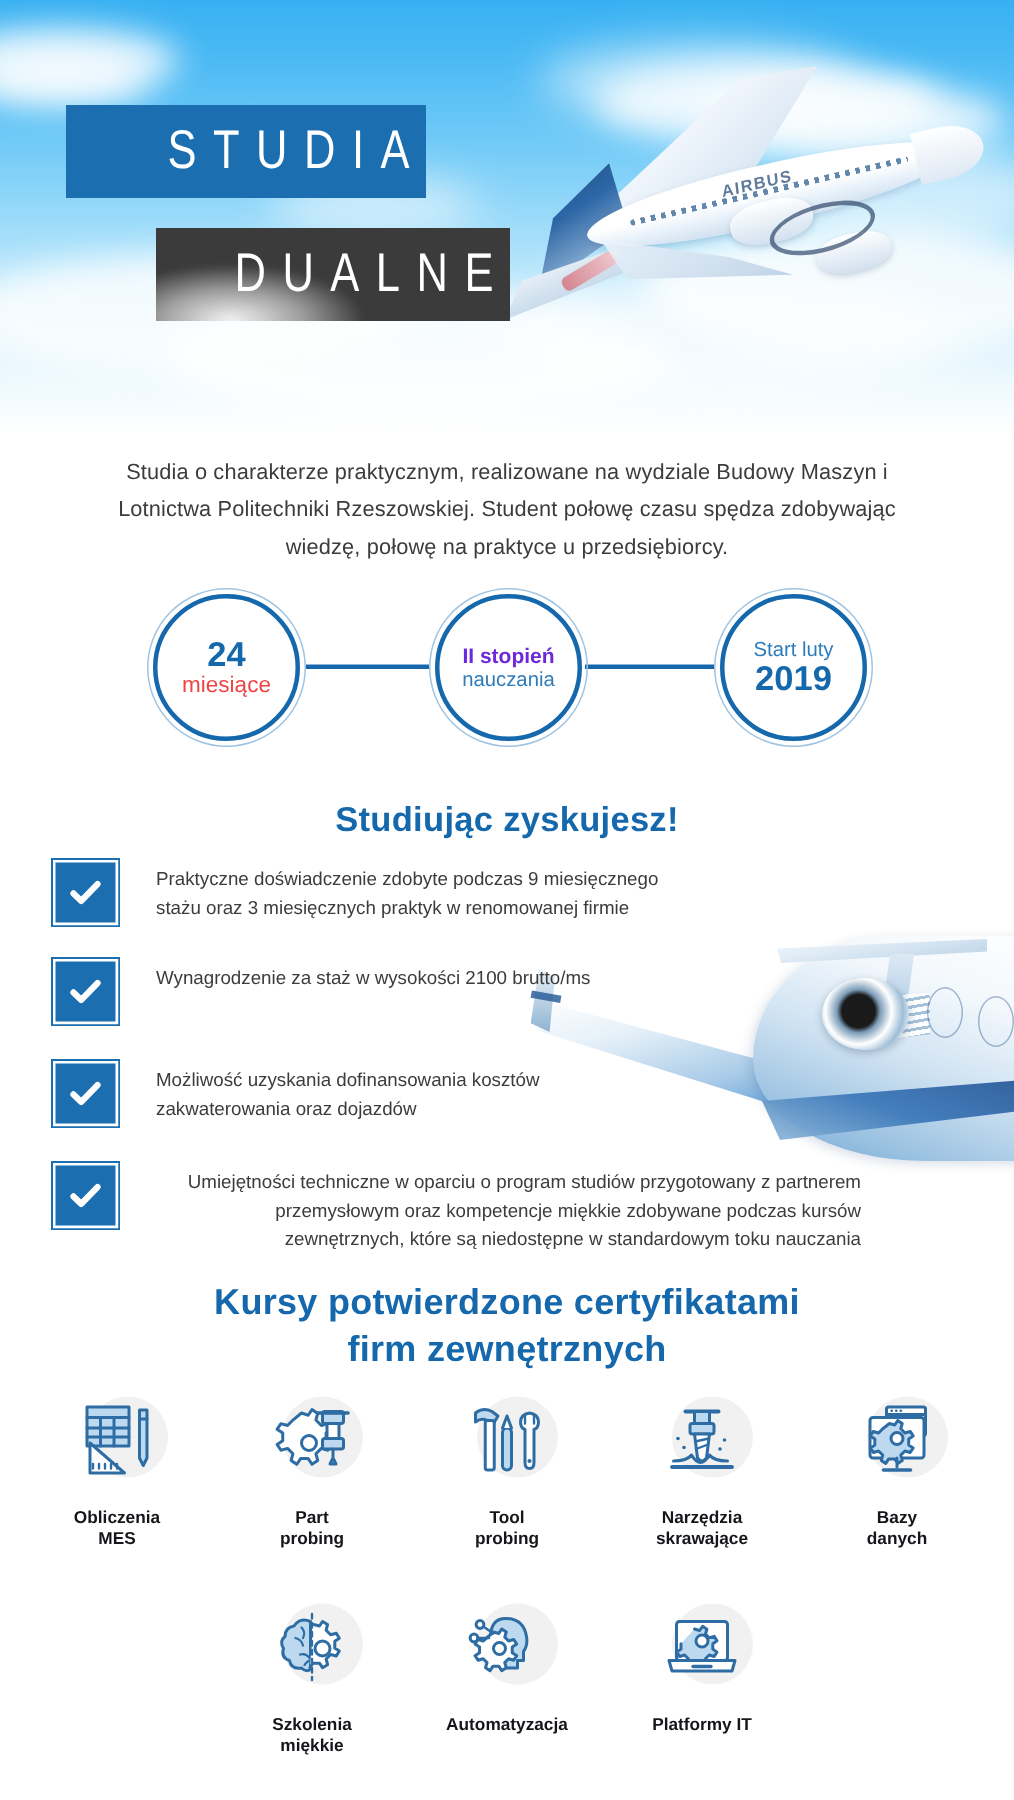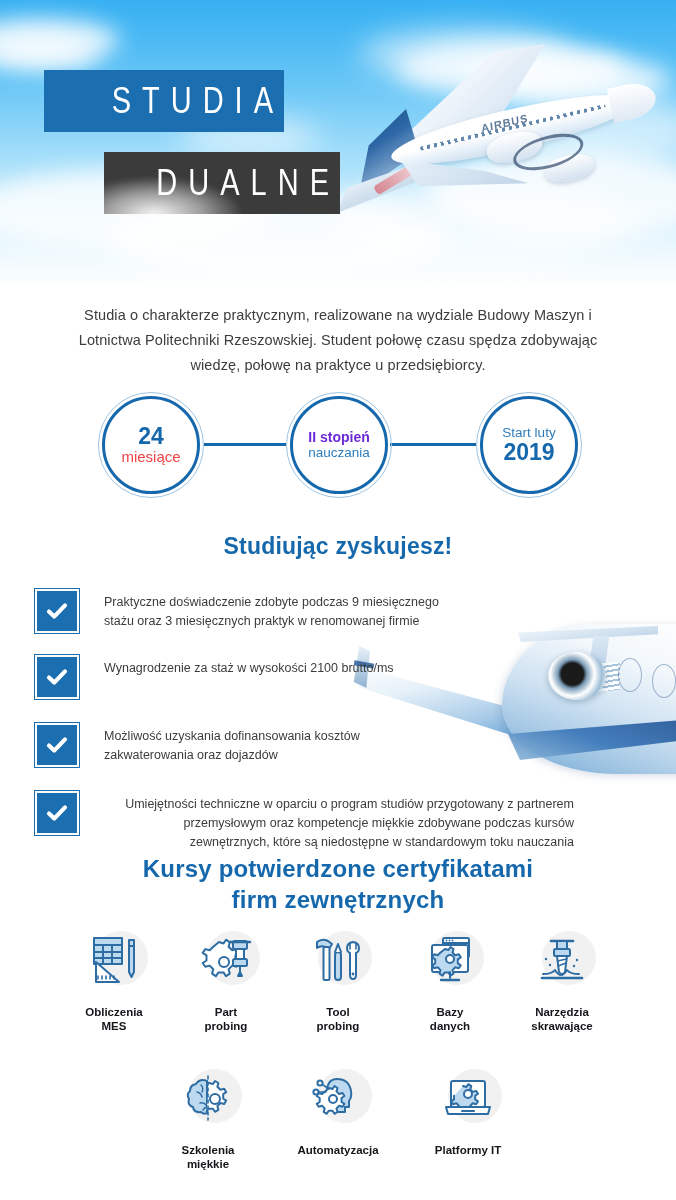--- a/index.html
+++ b/index.html
@@ -153,21 +153,21 @@
 
   
   .h-blue{
     position:absolute;width:676px;text-align:center;
     color:#1668ad;font-weight:bold;letter-spacing:.2px;
   }
   .h-gain{top:533px;font-size:23px;}
   .h-courses{top:853px;font-size:24px;line-height:31px;}
 
   
-  .checklist{position:absolute;left:0;top:588px;width:676px;}
+  .checklist{position:absolute;left:0;top:572px;width:676px;}
   .chk-row{position:relative;display:flex;align-items:flex-start;margin-bottom:18px;}
   .chk-box{
     flex:0 0 auto;width:44px;height:44px;margin-left:34px;
     background:#1b6eb0;border:1px solid #1b6eb0;
     box-shadow:inset 0 0 0 2px #ffffff, inset 0 0 0 3px #1b6eb0;
     display:flex;align-items:center;justify-content:center;
     position:relative;
   }
   .chk-box svg{display:block;}
   .chk-txt{
@@ -239,21 +239,21 @@
   .jet-win{
     position:absolute;width:22px;height:32px;border-radius:50%;
     border:1.6px solid rgba(60,100,150,.45);
   }
   .jw1{left:266px;top:52px;}
   .jw2{left:300px;top:58px;}
 
   
   .icon-grid{position:absolute;left:0;top:925px;width:676px;}
   .irow{display:flex;justify-content:center;align-items:flex-start;}
-  .irow1{gap:4px;}
+  .irow1{gap:22px;}
   .irow2{gap:22px;margin-top:30px;}
   .icell{width:108px;display:flex;flex-direction:column;align-items:center;}
   .ibubble{
     width:72px;height:72px;position:relative;
     display:flex;align-items:center;justify-content:center;
   }
   .ibubble::before{
     content:"";position:absolute;right:2px;top:6px;
     width:54px;height:54px;border-radius:50%;
     background:#f1f1f1;z-index:0;
@@ -444,53 +444,53 @@
             <path d="M41 11 l0 6 M47 11 l0 6" stroke-width="1.6"></path>
             <circle cx="44" cy="42" r="1.4" fill="#2e6da4" stroke="none"></circle>
           </svg>
         </div>
         <div class="ilabel">Tool<br>probing</div>
       </div>
 
       <div class="icell">
         <div class="ibubble">
           <svg width="58" height="58" viewBox="0 0 58 58" fill="none" stroke="#2e6da4" stroke-width="2" stroke-linecap="round" stroke-linejoin="round">
-            <rect x="22" y="6" width="26" height="19" rx="1.5" fill="#ffffff" stroke="#2e6da4"></rect>
-            <line x1="22" y1="11" x2="48" y2="11"></line>
-            <circle cx="25.5" cy="8.5" r="0.9" fill="#2e6da4" stroke="none"></circle>
-            <circle cx="28.5" cy="8.5" r="0.9" fill="#2e6da4" stroke="none"></circle>
-            <circle cx="31.5" cy="8.5" r="0.9" fill="#2e6da4" stroke="none"></circle>
-            <rect x="11" y="13" width="36" height="27" rx="2" fill="#ffffff" stroke="#2e6da4"></rect>
-            <path d="M24 17 l3.5 1 2-3 3 2 -1 3.5 2.8 2.8 3.5-1 2 3 -3 2 0 4 3 2 -2 3 -3.5-1 -2.8 2.8 1 3.5 -3 2 -2-3 -4 0 -2 3 -3-2 1-3.5 -2.8-2.8 -3.5 1 -2-3 3-2 0-4 -3-2 2-3 3.5 1 2.8-2.8 z" fill="#bcd9ef" stroke="#2e6da4"></path>
-            <circle cx="29" cy="27" r="4" fill="#ffffff" stroke="#2e6da4"></circle>
-            <line x1="29" y1="40" x2="29" y2="46"></line>
-            <line x1="20" y1="48" x2="38" y2="48" stroke-width="2.4"></line>
-          </svg>
-        </div>
-        <div class="ilabel">Bazy<br>danych</div>
-      </div>
-
-      <div class="icell">
-        <div class="ibubble">
-          <svg width="58" height="58" viewBox="0 0 58 58" fill="none" stroke="#2e6da4" stroke-width="2" stroke-linecap="round" stroke-linejoin="round">
             <line x1="18" y1="9" x2="40" y2="9" stroke-width="2.6"></line>
             <rect x="24" y="9" width="10" height="8" fill="#bcd9ef" stroke="#2e6da4"></rect>
             <rect x="21" y="17" width="16" height="7" rx="1.5" fill="#bcd9ef" stroke="#2e6da4"></rect>
             <path d="M24 24 L34 24 L32 40 q-3 4 -6 0 z" fill="#ffffff" stroke="#2e6da4"></path>
             <path d="M24.5 29 L33.5 27 M25 34 L33 31" stroke-width="1.6"></path>
             <path d="M10 42 q9 0 12-4 q3 5 6 5 q3 0 6-5 q3 4 12 4" fill="none" stroke="#2e6da4"></path>
             <line x1="9" y1="46" x2="49" y2="46" stroke-width="2.6"></line>
             <circle cx="13" cy="27" r="1.2" fill="#2e6da4" stroke="none"></circle>
             <circle cx="17" cy="33" r="1.2" fill="#2e6da4" stroke="none"></circle>
             <circle cx="44" cy="28" r="1.2" fill="#2e6da4" stroke="none"></circle>
             <circle cx="41" cy="34" r="1.2" fill="#2e6da4" stroke="none"></circle>
           </svg>
         </div>
         <div class="ilabel">Narzędzia<br>skrawające</div>
       </div>
+
+      <div class="icell">
+        <div class="ibubble">
+          <svg width="58" height="58" viewBox="0 0 58 58" fill="none" stroke="#2e6da4" stroke-width="2" stroke-linecap="round" stroke-linejoin="round">
+            <rect x="22" y="6" width="26" height="19" rx="1.5" fill="#ffffff" stroke="#2e6da4"></rect>
+            <line x1="22" y1="11" x2="48" y2="11"></line>
+            <circle cx="25.5" cy="8.5" r="0.9" fill="#2e6da4" stroke="none"></circle>
+            <circle cx="28.5" cy="8.5" r="0.9" fill="#2e6da4" stroke="none"></circle>
+            <circle cx="31.5" cy="8.5" r="0.9" fill="#2e6da4" stroke="none"></circle>
+            <rect x="11" y="13" width="36" height="27" rx="2" fill="#ffffff" stroke="#2e6da4"></rect>
+            <path d="M24 17 l3.5 1 2-3 3 2 -1 3.5 2.8 2.8 3.5-1 2 3 -3 2 0 4 3 2 -2 3 -3.5-1 -2.8 2.8 1 3.5 -3 2 -2-3 -4 0 -2 3 -3-2 1-3.5 -2.8-2.8 -3.5 1 -2-3 3-2 0-4 -3-2 2-3 3.5 1 2.8-2.8 z" fill="#bcd9ef" stroke="#2e6da4"></path>
+            <circle cx="29" cy="27" r="4" fill="#ffffff" stroke="#2e6da4"></circle>
+            <line x1="29" y1="40" x2="29" y2="46"></line>
+            <line x1="20" y1="48" x2="38" y2="48" stroke-width="2.4"></line>
+          </svg>
+        </div>
+        <div class="ilabel">Bazy<br>danych</div>
+      </div>
     </div>
 
     <div class="irow irow2">
 
 
       <div class="icell">
         <div class="ibubble">
           <svg width="58" height="58" viewBox="0 0 58 58" fill="none" stroke="#2e6da4" stroke-width="2" stroke-linecap="round" stroke-linejoin="round">
             <path d="M28 11 q-7-3-11 3 q-6 1-6 7 q-4 3-1 8 q-2 6 4 8 q1 6 8 5 q3 3 6 1 z" fill="#bcd9ef" stroke="#2e6da4"></path>
             <path d="M22 15 q3 3 1 7 M18 22 q4 1 5 5 M21 33 q4-1 6 2 M24 40 q2-3 4-3" stroke-width="1.5"></path>

